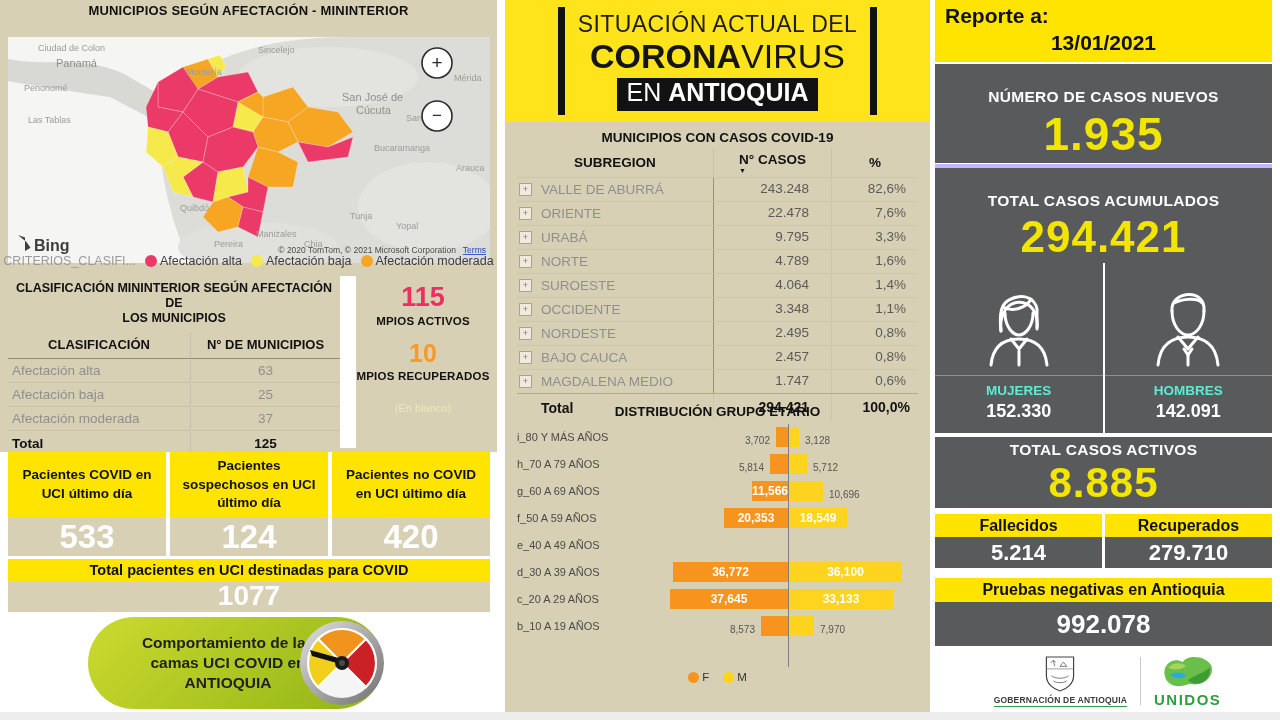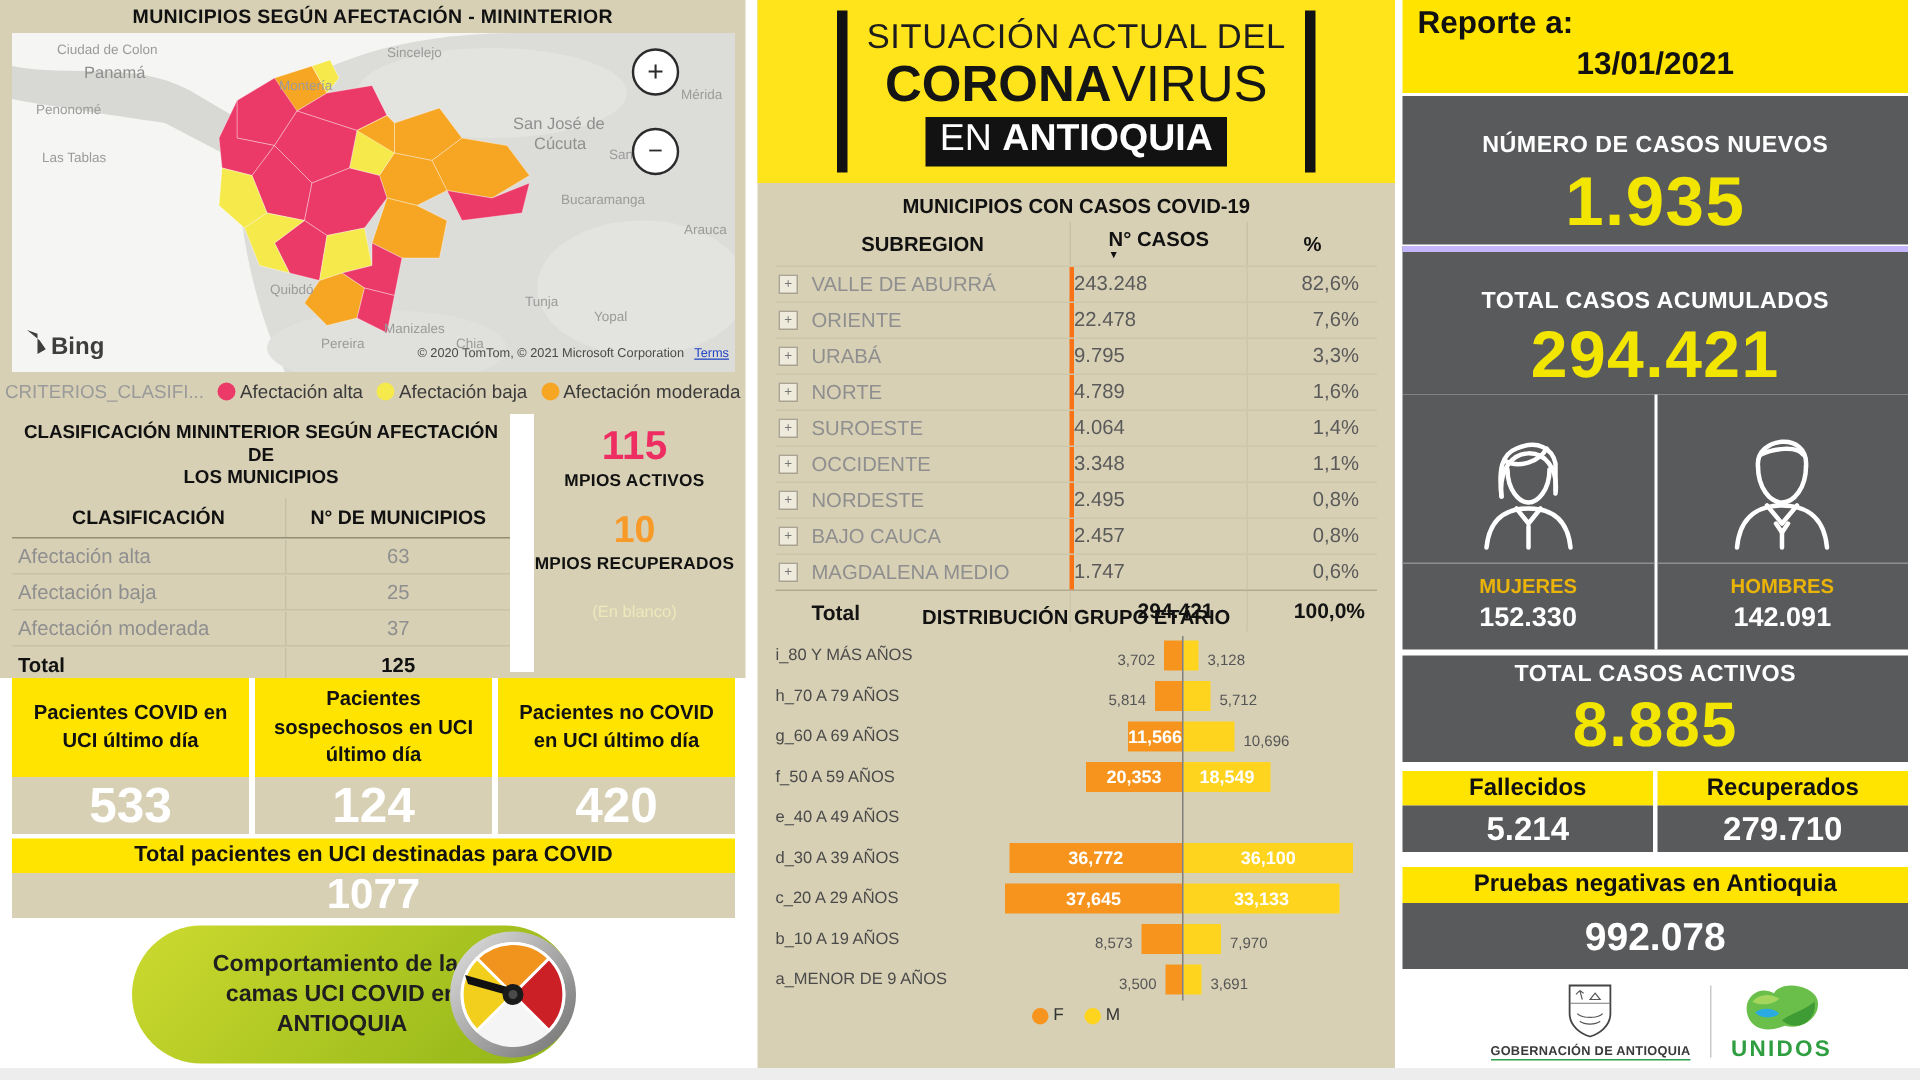--- a/index.html
+++ b/index.html
@@ -4,21 +4,21 @@
 <style>
   html,body{margin:0;padding:0;}
   body{width:1280px;height:720px;position:relative;background:#ffffff;
        font-family:"Liberation Sans","DejaVu Sans",sans-serif;overflow:hidden;}
   .abs{position:absolute;}
 
   
   #left{left:0;top:0;width:497px;height:712px;background:#fff;}
   .tanA{left:0;top:0;width:497px;height:452px;background:#d7d0b5;}
   .map-title{left:0;top:3px;width:497px;height:18px;text-align:center;font-weight:bold;font-size:13px;color:#111;letter-spacing:.2px;}
-  .map-box{left:8px;top:22px;width:482px;height:176px;background:#f3f3f1;}
+  .map-box{left:8px;top:37px;width:482px;height:176px;background:#f3f3f1;}
   .legend-row{left:0;top:250px;width:497px;height:22px;display:flex;align-items:center;justify-content:center;gap:9px;text-align:right;}
   .legend-title{font-size:12.5px;color:#9a9a9a;}
   .legend-item{display:flex;align-items:center;gap:3px;font-size:12.5px;color:#3b3b3b;}
   .dot{width:12px;height:12px;border-radius:50%;display:inline-block;}
 
   .class-wrap{left:8px;top:276px;width:482px;height:172px;display:flex;gap:16px;background:#fff;}
   .class-table{width:332px;background:#d7d0b5;}
   .ct-title{font-weight:bold;font-size:12.5px;line-height:1.2;text-align:center;padding-top:5px;color:#111;}
   .ct-head{display:grid;grid-template-columns:1fr 150px;height:27px;align-items:center;margin-top:5px;border-bottom:1px solid #948d76;font-weight:bold;font-size:13px;color:#111;}
   .ct-head .c1{text-align:center;}
@@ -60,21 +60,21 @@
   .tbl-title{left:0;top:130px;width:425px;text-align:center;font-weight:bold;font-size:13.5px;color:#111;}
   .sub-table{left:12px;top:148px;width:401px;}
   .st-head{display:grid;grid-template-columns:196px 118px 87px;height:29px;align-items:center;font-weight:bold;font-size:13.5px;color:#111;}
   .st-head .h1{text-align:center;}
   .st-h2{border-left:1px solid #c8c1a7;height:100%;display:flex;flex-direction:column;align-items:center;justify-content:center;}
   .sort{font-size:7px;line-height:6px;margin-top:1px;transform:translateX(-30px);color:#111;}
   .st-h3{border-left:1px solid #c8c1a7;height:100%;display:flex;align-items:center;justify-content:center;}
   .st-row{display:grid;grid-template-columns:196px 118px 87px;height:23px;align-items:center;border-top:1px solid #cdc6ac;font-size:13.5px;}
   .st-name{display:flex;align-items:center;gap:9px;padding-left:2px;color:#8f8f8f;height:100%;}
   .expand{width:11px;height:11px;border:1px solid #aaa391;background:#eeebdc;color:#777;font-size:9px;line-height:10px;text-align:center;flex:0 0 auto;}
-  .st-cases{padding-right:22px;color:#5a5a5a;border-left:3px solid #f97316;height:100%;line-height:22px;}
+  .st-cases{text-align:right;padding-right:22px;color:#5a5a5a;border-left:1px solid #f97316;height:100%;line-height:22px;}
   .st-pct{text-align:right;padding-right:12px;color:#5a5a5a;border-left:1px solid #cdc6ac;height:100%;line-height:22px;}
   .st-total{display:grid;grid-template-columns:196px 118px 87px;height:27px;align-items:center;border-top:1px solid #b2ab90;font-weight:bold;font-size:14px;color:#131313;}
   .st-total .tn{padding-left:24px;}
   .st-total .tc{text-align:right;padding-right:22px;border-left:1px solid #cdc6ac;height:100%;line-height:26px;}
   .st-total .tp{text-align:right;padding-right:8px;border-left:1px solid #cdc6ac;height:100%;line-height:26px;}
   .chart-title{left:0;top:404px;width:425px;text-align:center;font-weight:bold;font-size:13.5px;color:#111;}
   #pyramid{left:10px;top:424px;width:405px;height:244px;}
   .py-row{position:absolute;left:0;width:405px;height:27px;}
   .py-label{position:absolute;left:2px;top:0;line-height:27px;font-size:11px;color:#4a4a4a;}
   .py-bars{position:absolute;left:150px;top:0;width:255px;height:27px;}
@@ -94,21 +94,21 @@
   .rp-dark{background:#595a5c;text-align:center;}
   .rp-b1{left:0;top:64px;width:337px;height:99px;}
   .rp-b2{left:0;top:164px;width:337px;height:95px;border-top:4px solid #c4b5fd;}
   .rp-cap{font-size:15.5px;font-weight:bold;color:#fff;padding-top:24px;letter-spacing:.3px;}
   .rp-big{font-size:46px;font-weight:bold;color:#f2e600;letter-spacing:1px;margin-top:5px;line-height:1;}
   .rp-gender{left:0;top:263px;width:337px;height:170px;background:#595a5c;display:flex;}
   .g-col{flex:1;display:flex;flex-direction:column;align-items:center;}
   .g-col.first{border-right:2px solid #fff;}
   .g-icon{margin-top:10px;height:102px;}
   .g-sep{width:100%;height:1px;background:#8f8f8f;}
-  .g-label{font-size:13.5px;font-weight:bold;color:#eab308;margin-top:7px;}
+  .g-label{font-size:13.5px;font-weight:bold;color:#5eead4;margin-top:7px;}
   .g-value{font-size:18px;font-weight:bold;color:#fff;margin-top:3px;}
   .rp-activos{left:0;top:437px;width:337px;height:71px;}
   .rp-activos .rp-cap{padding-top:4px;}
   .rp-activos .rp-big{font-size:42px;margin-top:3px;}
   .rp-fr{left:0;top:514px;width:337px;height:56px;display:grid;grid-template-columns:1fr 1fr;grid-template-rows:23px 31px;gap:0 3px;background:#fff;}
   .fr-h{background:#ffe400;font-weight:bold;font-size:16px;color:#111;text-align:center;line-height:23px;}
   .fr-v{background:#595a5c;font-weight:bold;font-size:22px;color:#fff;text-align:center;line-height:31px;}
   .rp-pru-h{left:0;top:578px;width:337px;height:24px;background:#ffe400;font-weight:bold;font-size:16px;color:#111;text-align:center;line-height:24px;}
   .rp-pru-v{left:0;top:602px;width:337px;height:44px;background:#595a5c;font-weight:bold;font-size:26px;color:#fff;text-align:center;line-height:44px;}
   .rp-logos{left:0;top:650px;width:345px;height:62px;display:flex;align-items:center;justify-content:center;gap:13px;background:#fff;}
@@ -471,29 +471,20 @@
       </div>
       <div class="py-row" style="top: 189px;">
         <div class="py-label">b_10 A 19 AÑOS</div>
         <div class="py-bars">
           <span class="py-out" style="right: 165px;">8,573</span>
           <div class="py-bar" style="right: 132px; width: 27px; background: rgb(247, 148, 30);"></div>
           <span class="py-out" style="left: 155px;">7,970</span>
           <div class="py-bar" style="left: 124px; width: 25px; background: rgb(255, 212, 31);"></div>
         </div>
       </div>
-      <div class="py-row" style="top: 216px;">
-        <div class="py-label">a_MENOR DE 9 AÑOS</div>
-        <div class="py-bars">
-          <span class="py-out" style="right: 149px;">3,500</span>
-          <div class="py-bar" style="right: 132px; width: 11px; background: rgb(247, 148, 30);"></div>
-          <span class="py-out" style="left: 142px;">3,691</span>
-          <div class="py-bar" style="left: 124px; width: 12px; background: rgb(255, 212, 31);"></div>
-        </div>
-      </div>
     </div>
 
   <div class="py-legend abs">
     <span class="legend-item">
       <span class="dot-sm" style="background: rgb(247, 148, 30);"></span>
       <span>F</span>
     </span>
     <span class="legend-item">
       <span class="dot-sm" style="background: rgb(255, 212, 31);"></span>
       <span>M</span>

